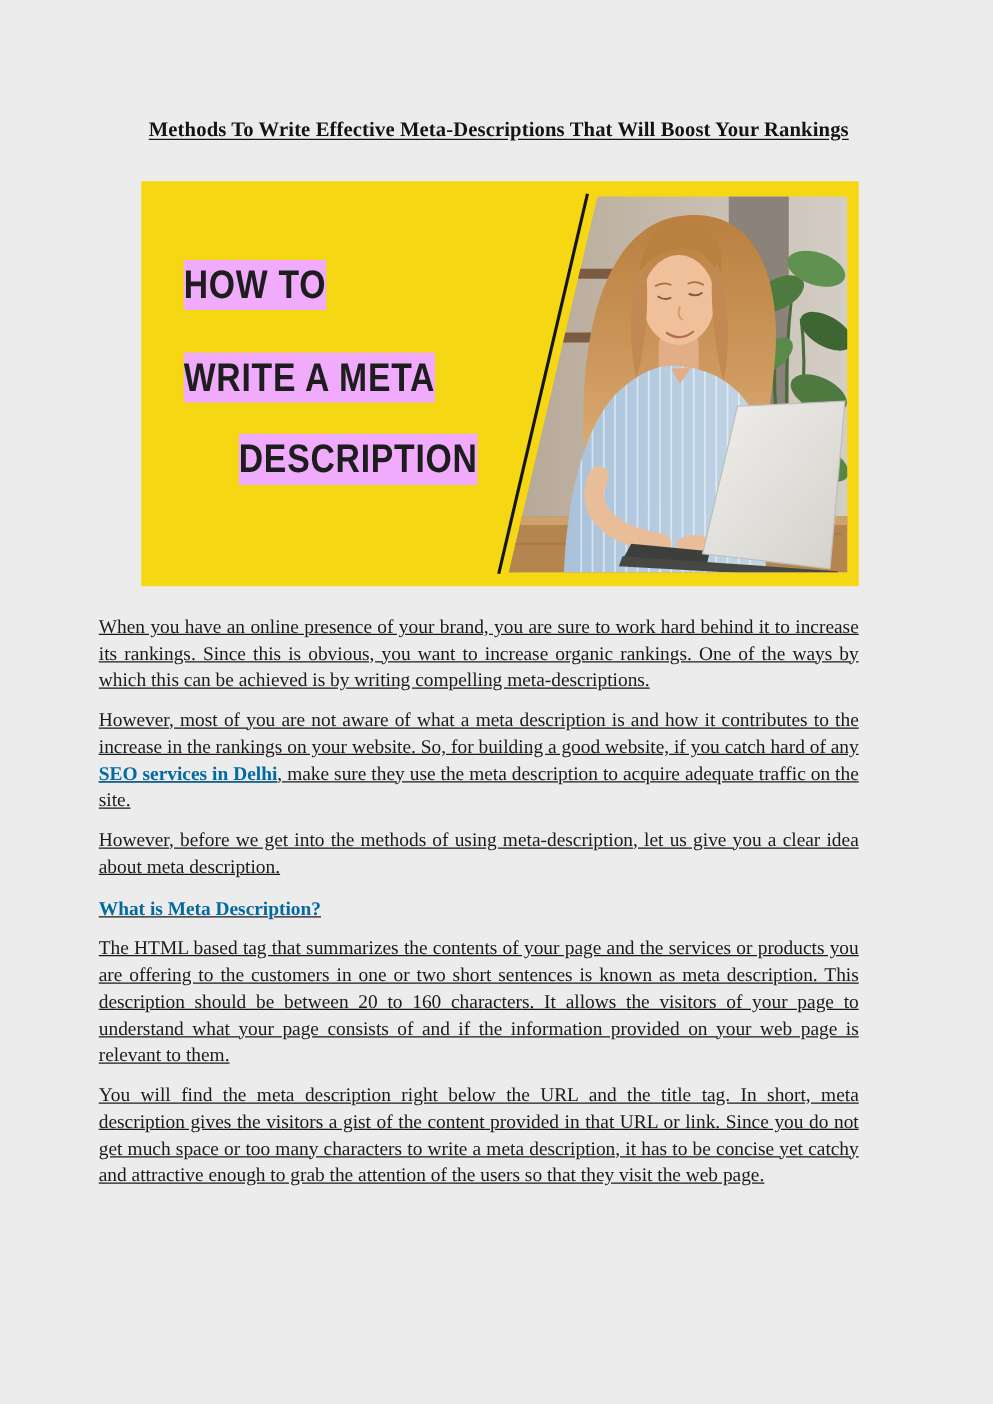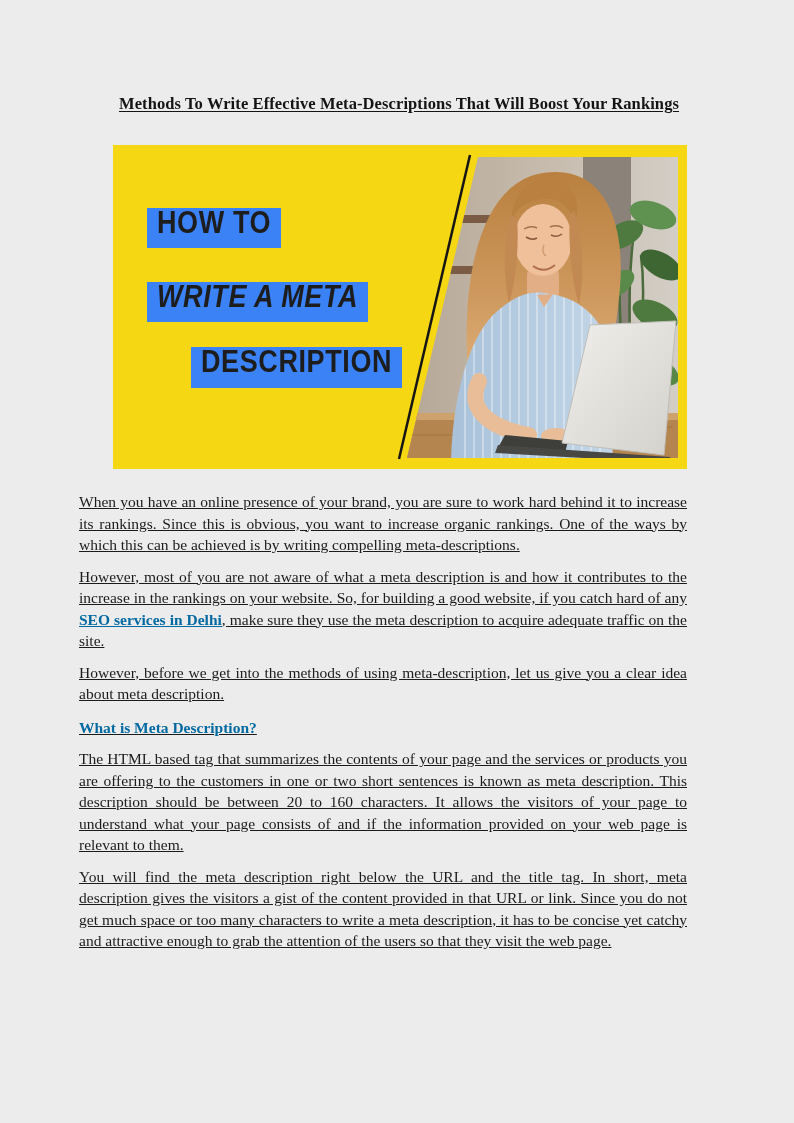--- a/index.html
+++ b/index.html
@@ -32,36 +32,37 @@
     position: absolute;
     left: 113px; top: 145px;
     width: 574px; height: 324px;
     background: #F6D713;
   }
   .banner svg { position: absolute; left: 0; top: 0; display: block; }
   .strip {
     position: absolute;
     left: 34px;
     height: 40px;
-    background: #3b82f6;
+    background: #f0abfc;
     display: flex;
-    padding: 0 10px;
+    align-items: center;
+    padding: 0 0;
     z-index: 2;
   }
   .strip .strip-text {
     font-family: "Liberation Sans", sans-serif;
     font-weight: 700;
     font-size: 27px;
     letter-spacing: 0.6px;
     color: #1d1d1d;
     transform: scaleY(1.18);
     white-space: nowrap;
   }
   .strip1 { top: 63px; }
-  .strip2 { top: 137px; font-style: italic; }
+  .strip2 { top: 137px; }
   .strip3 { top: 202px; height: 41px; margin-left: 44px; }
   .body-copy {
     position: absolute;
     left: 79px; top: 491px; width: 608px;
     font-size: 15.5px;
     line-height: 21.5px;
     color: #1b1b1b;
     text-align: justify;
     text-decoration: underline;
   }

